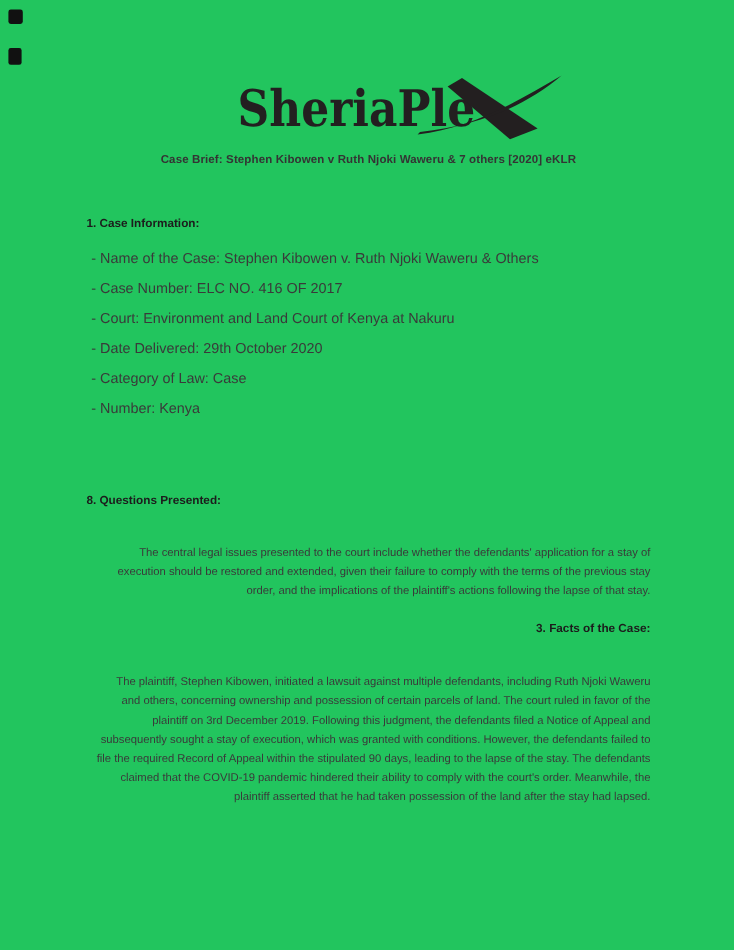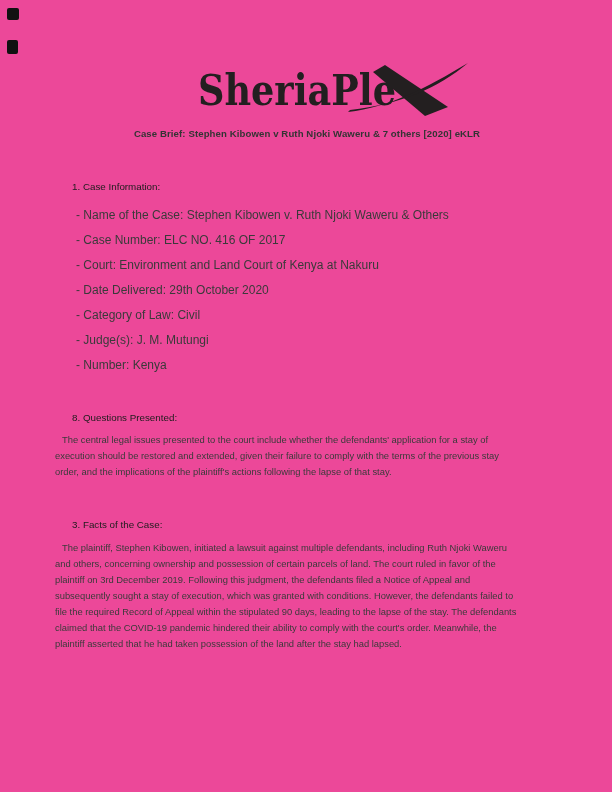--- a/index.html
+++ b/index.html
@@ -4,21 +4,21 @@
 <style>
   html, body {
     margin: 0;
     padding: 0;
     background: #ffffff;
   }
   .page {
     position: relative;
     width: 612px;
     height: 792px;
-    background: #ec4899;
+    background: #22c55e;
     font-family: "Liberation Sans", sans-serif;
     overflow: hidden;
   }
   .corner-mark {
     position: absolute;
     background: #111111;
     border-radius: 2px;
   }
   .corner-mark.m1 { left: 7px; top: 8px; width: 12px; height: 12px; }
   .corner-mark.m2 { left: 7px; top: 40px; width: 11px; height: 14px; }
@@ -42,51 +42,52 @@
     color: #343434;
     letter-spacing: 0.1px;
     text-align: center;
   }
 
   .section-heading {
     position: absolute;
     left: 72px;
     width: 470px;
     font-size: 9.8px;
-    font-weight: 400;
+    font-weight: 700;
     color: #1c1c1c;
   }
   .h-case-info   { top: 181px; }
   .h-questions   { top: 412px; }
-  .h-facts       { top: 519px; }
+  .h-facts       { top: 519px; text-align: right; }
   .h-procedural  { top: 705px; }
 
   .case-items {
     position: absolute;
     left: 76px;
     top: 203px;
     width: 466px;
   }
   .case-item {
     height: 25px;
     line-height: 25px;
     font-size: 12px;
     color: #3a3a3a;
     white-space: nowrap;
   }
 
   .para {
     position: absolute;
-    left: 55px;
+    left: 72px;
     width: 470px;
     font-size: 9.4px;
     line-height: 16px;
     color: #3a3a3a;
     text-indent: 7px;
-    text-align: left;
+    text-align: right;
+    margin-top: 20px;
   }
   .para-questions { top: 432px; }
   .para-facts     { top: 540px; }
 </style>
 </head>
 <body>
 
 <div class="page">
 
   <div class="corner-mark m1"></div>
@@ -105,22 +106,21 @@
 
   <div class="doc-title">Case Brief: Stephen Kibowen v Ruth Njoki Waweru &amp; 7 others [2020] eKLR</div>
 
   <div class="section-heading h-case-info">1. Case Information:</div>
 
   <div class="case-items">
     <div class="case-item">- Name of the Case: Stephen Kibowen v. Ruth Njoki Waweru &amp; Others</div>
     <div class="case-item">- Case Number: ELC NO. 416 OF 2017</div>
     <div class="case-item">- Court: Environment and Land Court of Kenya at Nakuru</div>
     <div class="case-item">- Date Delivered: 29th October 2020</div>
-    <div class="case-item">- Category of Law: Civil</div>
-    <div class="case-item">- Judge(s): J. M. Mutungi</div>
+    <div class="case-item">- Category of Law: Case</div>
     <div class="case-item">- Number: Kenya</div>
   </div>
 
   <div class="section-heading h-questions">8. Questions Presented:</div>
 
   <div class="para para-questions">The central legal issues presented to the court include whether the defendants' application for a stay of execution should be restored and extended, given their failure to comply with the terms of the previous stay order, and the implications of the plaintiff's actions following the lapse of that stay.</div>
 
   <div class="section-heading h-facts">3. Facts of the Case:</div>
 
   <div class="para para-facts">The plaintiff, Stephen Kibowen, initiated a lawsuit against multiple defendants, including Ruth Njoki Waweru and others, concerning ownership and possession of certain parcels of land. The court ruled in favor of the plaintiff on 3rd December 2019. Following this judgment, the defendants filed a Notice of Appeal and subsequently sought a stay of execution, which was granted with conditions. However, the defendants failed to file the required Record of Appeal within the stipulated 90 days, leading to the lapse of the stay. The defendants claimed that the COVID-19 pandemic hindered their ability to comply with the court's order. Meanwhile, the plaintiff asserted that he had taken possession of the land after the stay had lapsed.</div>

